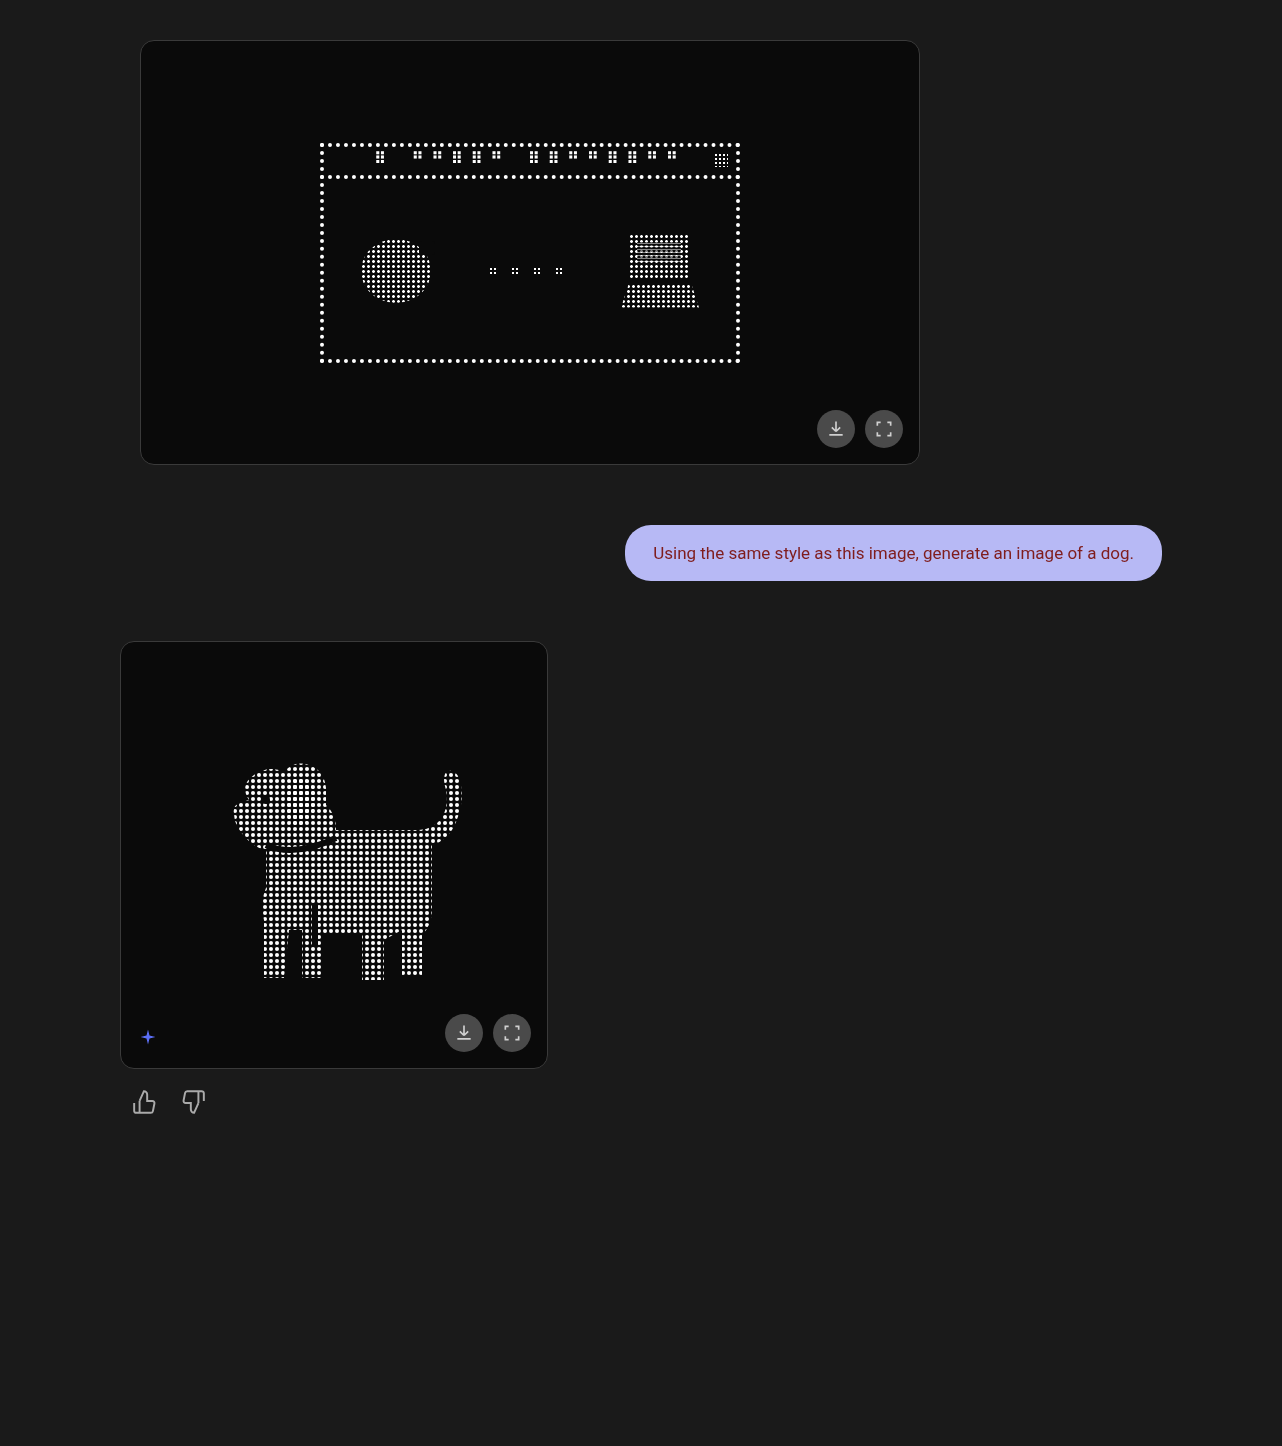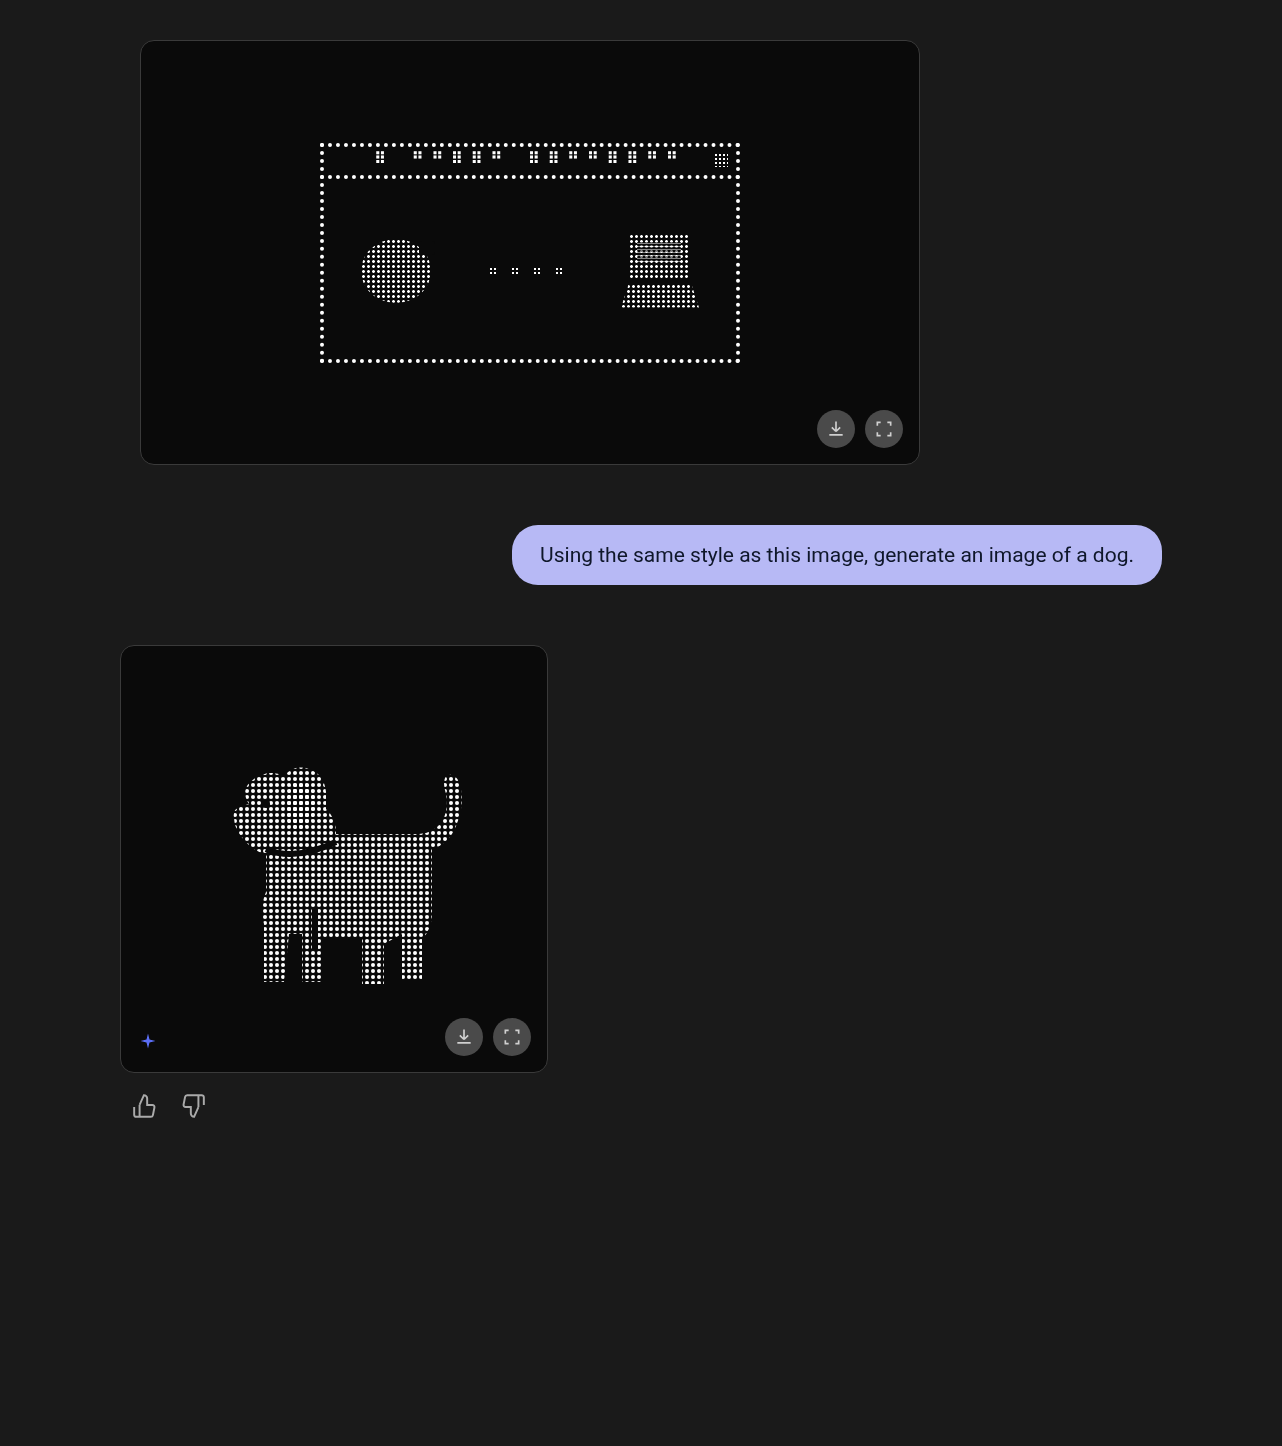--- a/index.html
+++ b/index.html
@@ -247,24 +247,24 @@
 
     
     .user-message-row {
       display: flex;
       justify-content: flex-end;
       margin-right: 0;
     }
 
     .user-bubble {
       background: #b7b9f5;
-      color: #0f172a;
+      color: #7f1d1d;
       padding: 18px 28px;
       border-radius: 26px;
-      font-size: 21px;
+      font-size: 17px;
       max-width: 700px;
     }
 
     
     .feedback-row {
       display: flex;
       gap: 14px;
       margin-top: 16px;
       margin-left: 8px;
     }

